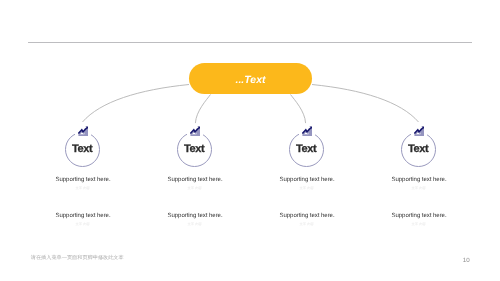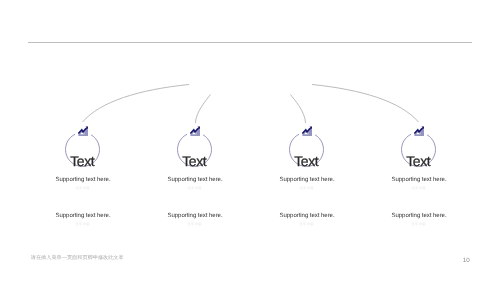--- a/index.html
+++ b/index.html
@@ -13,23 +13,23 @@
   svg.connectors{position:absolute;left:0;top:0;width:500px;height:281px;overflow:visible;}
 
   .hub{position:absolute;left:189px;top:63px;width:123px;height:31px;border-radius:15.5px;
        background:#fcb81b;display:flex;align-items:center;justify-content:center;}
   .hub-text{color:#ffffff;font-weight:bold;font-style:italic;font-size:10.4px;
             letter-spacing:0.05px;line-height:1;position:relative;top:2.3px;}
 
   .node{position:absolute;width:200px;margin-left:-100px;}
   .circle{position:absolute;left:82.7px;top:0.4px;width:35px;height:35px;border-radius:50%;
           border:0.95px solid #9a9abe;box-sizing:border-box;}
-  .circle-text{position:absolute;left:0;top:12px;width:100%;height:100%;
+  .circle-text{position:absolute;left:0;top:0;width:100%;height:100%;
           display:flex;align-items:center;justify-content:center;
-          font-size:14px;font-weight:normal;color:#2b2b2b;letter-spacing:-0.4px;
+          font-size:11px;font-weight:bold;color:#2b2b2b;letter-spacing:-0.4px;
           -webkit-text-stroke:0.28px #2b2b2b;padding-bottom:1.2px;box-sizing:border-box;}
   .node-icon{position:absolute;left:95.9px;top:-6.2px;width:10.5px;height:10.3px;}
   .icon-mask{position:absolute;left:92.6px;top:-6.7px;width:16.1px;height:11.2px;background:#fff;}
   .sup{position:absolute;left:1px;width:200px;text-align:center;font-size:6.05px;color:#333333;
        line-height:1;letter-spacing:-0.05px;}
   .subtiny{position:absolute;left:0.7px;width:200px;text-align:center;font-size:3.3px;color:#e6e6e6;
        line-height:1;letter-spacing:0.05px;}
 
   #footer-note{position:absolute;left:30.8px;top:255.5px;font-size:5.15px;color:#adadad;line-height:1;
        letter-spacing:0.02px;}
@@ -41,20 +41,23 @@
 <div class="slide">
   <div id="divider"></div>
   <svg class="connectors" viewBox="0 0 500 281">
       <g fill="none" stroke="#b3b3b3" stroke-width="0.9">
         <path d="M189,84.5 C138.6,89.6 100.2,101.6 82.5,122"></path>
         <path d="M210.5,94.5 C206.6,99.8 196.1,111 195.4,123.1"></path>
         <path d="M290.5,94.5 C294.4,99.8 304.9,111 305.6,123.1"></path>
         <path d="M312,84.5 C362.4,89.6 400.8,101.6 418.5,122"></path>
       </g>
     </svg>
+  <div class="hub">
+    <span class="hub-text">...Text</span>
+  </div>
 <div class="node" style="left: 82px; top: 132px;">
       <div class="circle">
         <span class="circle-text">Text</span>
       </div>
   <div class="icon-mask"></div>
   <svg class="node-icon" viewBox="0 0 105 103">
     <g transform="translate(5,11)">
       <path d="M3,75 L38,38 L50,58 L89,18" stroke="#9494bf" stroke-width="15" stroke-linejoin="miter" fill="none"></path>
       <path d="M75,5 L103,5 L103,33 Z" fill="#9494bf"></path>
     </g>

